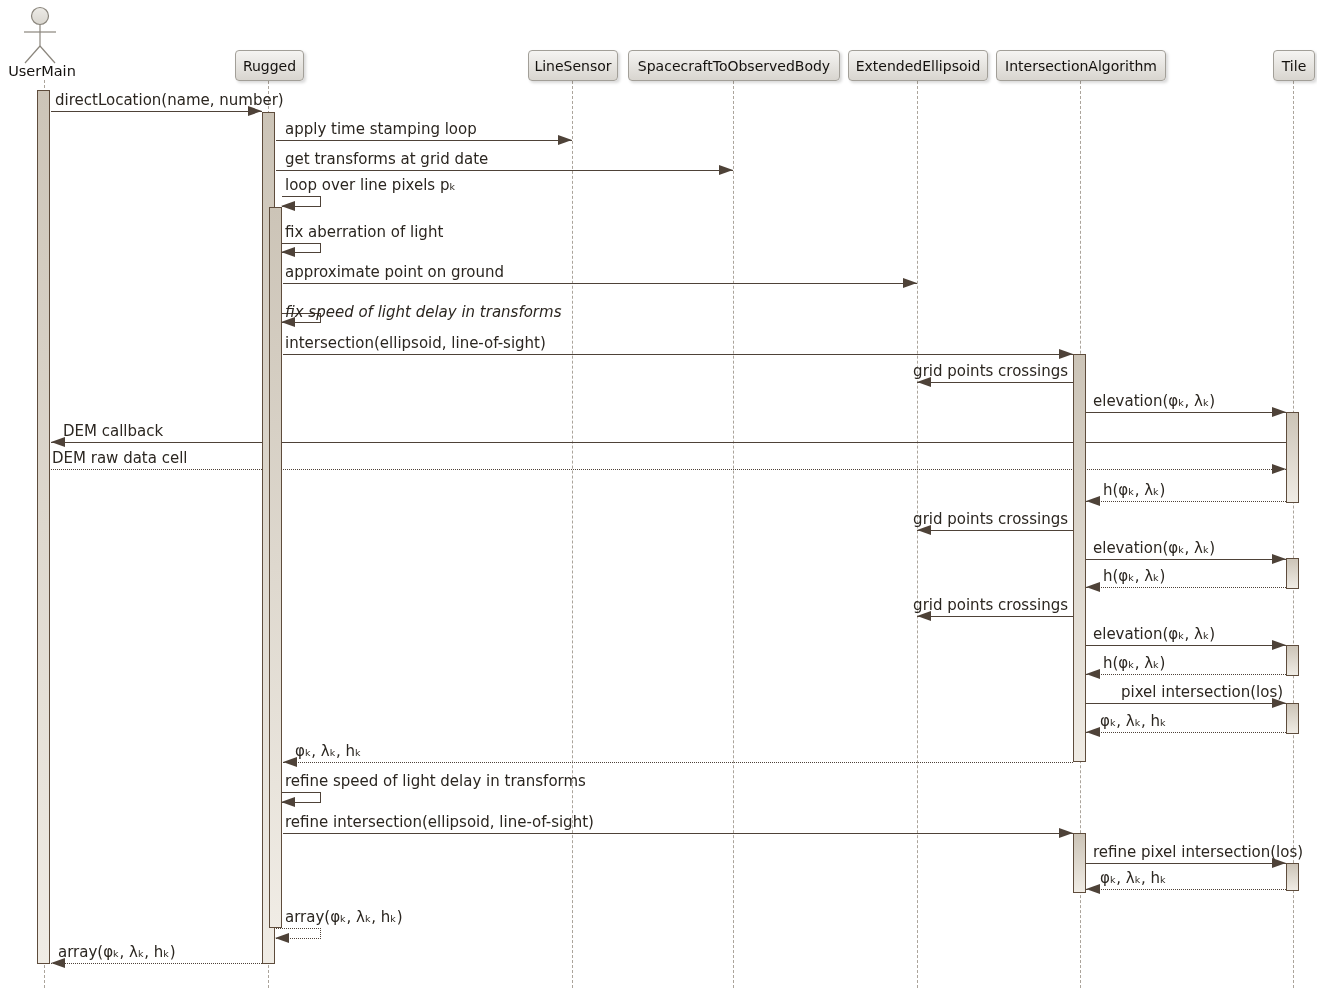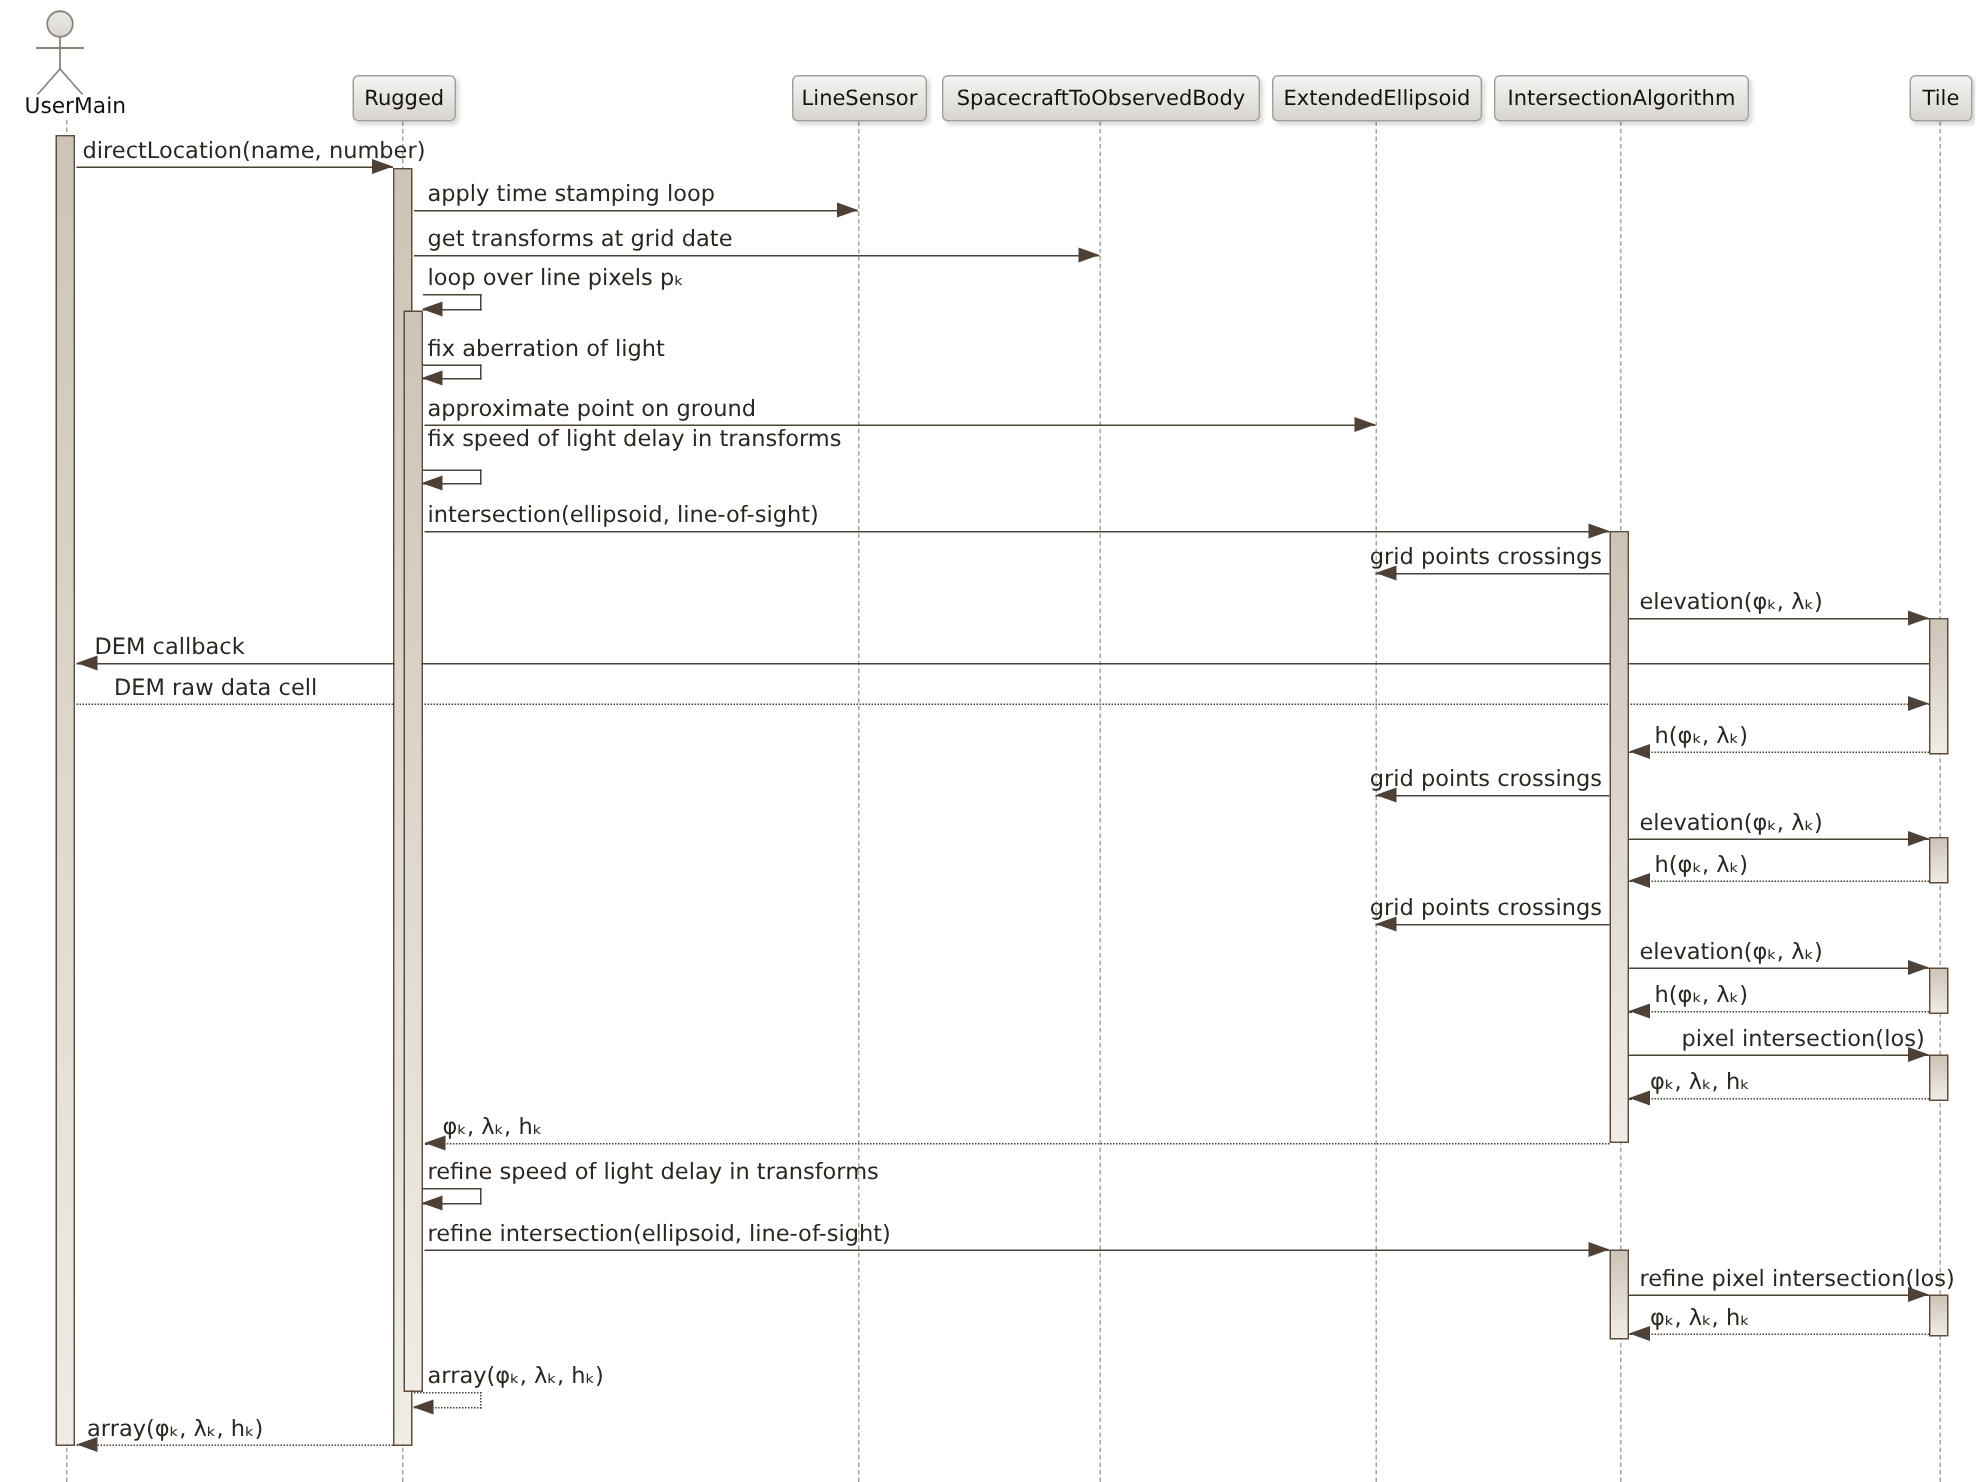--- a/index.html
+++ b/index.html
@@ -25,21 +25,21 @@
   .ar{position:absolute;width:0;height:0;border-top:5px solid transparent;
       border-bottom:5px solid transparent;border-left:14px solid var(--arrow);z-index:2;}
   .al{position:absolute;width:0;height:0;border-top:5px solid transparent;
       border-bottom:5px solid transparent;border-right:14px solid var(--arrow);z-index:2;}
   .mlabel{position:absolute;font-size:15px;line-height:16px;color:var(--text);
       white-space:nowrap;z-index:4;}
   .sloop{position:absolute;box-sizing:border-box;z-index:4;
       border-top:1.5px solid var(--arrow);border-right:1.5px solid var(--arrow);
       border-bottom:1.5px solid var(--arrow);}
   .sloop.dotted{border-top-style:dotted;border-right-style:dotted;border-bottom-style:dotted;}
-  .actor-label{position:absolute;left:0;top:63px;width:84px;text-align:right;
+  .actor-label{position:absolute;left:0;top:63px;width:84px;text-align:center;
       font-size:14.5px;color:#14110e;z-index:5;}
   #actor-figure{position:absolute;left:10px;top:4px;z-index:5;}
 </style>
 </head>
 <body>
 
 <div id="canvas">
   <svg id="actor-figure" width="60" height="62" viewBox="0 0 60 62">
     <defs>
       <linearGradient id="hg" x1="0" y1="0" x2="0" y2="1">
@@ -83,21 +83,21 @@
       <div class="al" style="left: 917px; top: 377px;"></div>
       <div class="mlabel" style="top: 363px; right: 249px;">grid points crossings</div>
       <div class="mline-solid" style="left: 1086px; top: 412px; width: 200px;"></div>
       <div class="ar" style="left: 1272px; top: 407px;"></div>
       <div class="mlabel" style="top: 393px; left: 1093px;">elevation(φₖ, λₖ)</div>
       <div class="mline-solid" style="left: 51px; top: 442px; width: 1235px;"></div>
       <div class="al" style="left: 51px; top: 437px;"></div>
       <div class="mlabel" style="top: 423px; left: 63px;">DEM callback</div>
       <div class="mline-dotted" style="left: 51px; top: 469px; width: 1235px;"></div>
       <div class="ar" style="left: 1272px; top: 464px;"></div>
-      <div class="mlabel" style="top: 450px; left: 52px; margin-left: 24px;">DEM raw data cell</div>
+      <div class="mlabel" style="top: 450px; left: 52px;">DEM raw data cell</div>
       <div class="mline-dotted" style="left: 1086px; top: 501px; width: 200px;"></div>
       <div class="al" style="left: 1086px; top: 496px;"></div>
       <div class="mlabel" style="top: 482px; left: 1103px;">h(φₖ, λₖ)</div>
       <div class="mline-solid" style="left: 917px; top: 530px; width: 156px;"></div>
       <div class="al" style="left: 917px; top: 525px;"></div>
       <div class="mlabel" style="top: 511px; right: 249px;">grid points crossings</div>
       <div class="mline-solid" style="left: 1086px; top: 559px; width: 200px;"></div>
       <div class="ar" style="left: 1272px; top: 554px;"></div>
       <div class="mlabel" style="top: 540px; left: 1093px;">elevation(φₖ, λₖ)</div>
       <div class="mline-dotted" style="left: 1086px; top: 587px; width: 200px;"></div>
@@ -134,21 +134,21 @@
       <div class="al" style="left: 51px; top: 958px;"></div>
       <div class="mlabel" style="top: 944px; left: 58px;">array(φₖ, λₖ, hₖ)</div>
       <div class="sloop" style="left: 282px; top: 196px; width: 39px; height: 11px;"></div>
       <div class="al" style="left: 281px; top: 201px;"></div>
       <div class="mlabel" style="left: 285px; top: 177px;">loop over line pixels pₖ</div>
       <div class="sloop" style="left: 282px; top: 243px; width: 39px; height: 10px;"></div>
       <div class="al" style="left: 281px; top: 247px;"></div>
       <div class="mlabel" style="left: 285px; top: 224px;">fix aberration of light</div>
       <div class="sloop" style="left: 282px; top: 313px; width: 39px; height: 10px;"></div>
       <div class="al" style="left: 281px; top: 317px;"></div>
-      <div class="mlabel" style="left: 285px; top: 284px;">fix speed of light delay in transforms</div>
+      <div class="mlabel" style="left: 285px; top: 304px; font-style: italic;">fix speed of light delay in transforms</div>
       <div class="sloop" style="left: 282px; top: 792px; width: 39px; height: 11px;"></div>
       <div class="al" style="left: 281px; top: 797px;"></div>
       <div class="mlabel" style="left: 285px; top: 773px;">refine speed of light delay in transforms</div>
       <div class="sloop dotted" style="left: 276px; top: 928px; width: 45px; height: 11px;"></div>
       <div class="al" style="left: 275px; top: 933px;"></div>
       <div class="mlabel" style="left: 285px; top: 909px;">array(φₖ, λₖ, hₖ)</div>
     </div>
   <div id="layer-activations">
       <div class="activation" style="left: 37px; top: 90px; height: 874px;"></div>
       <div class="activation" style="left: 262px; top: 112px; height: 852px;"></div>

